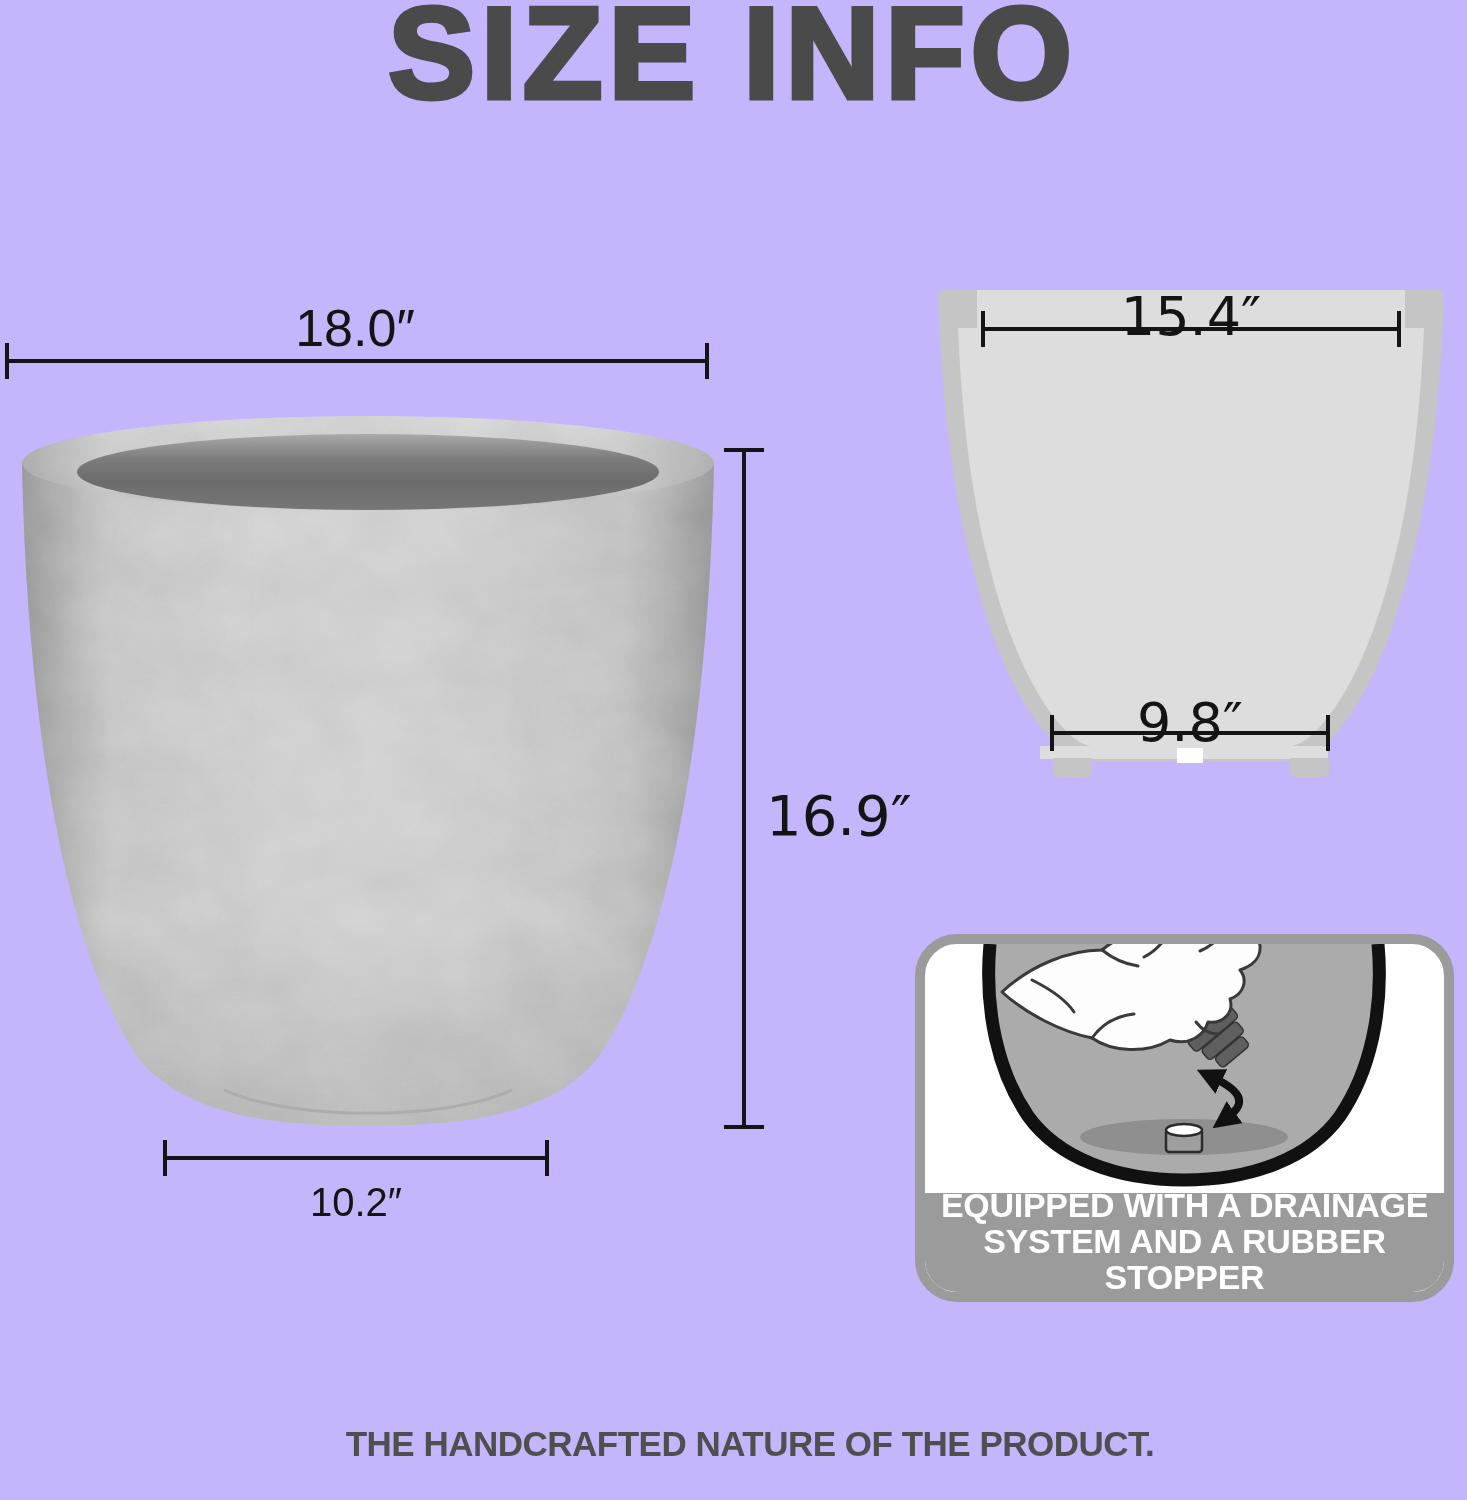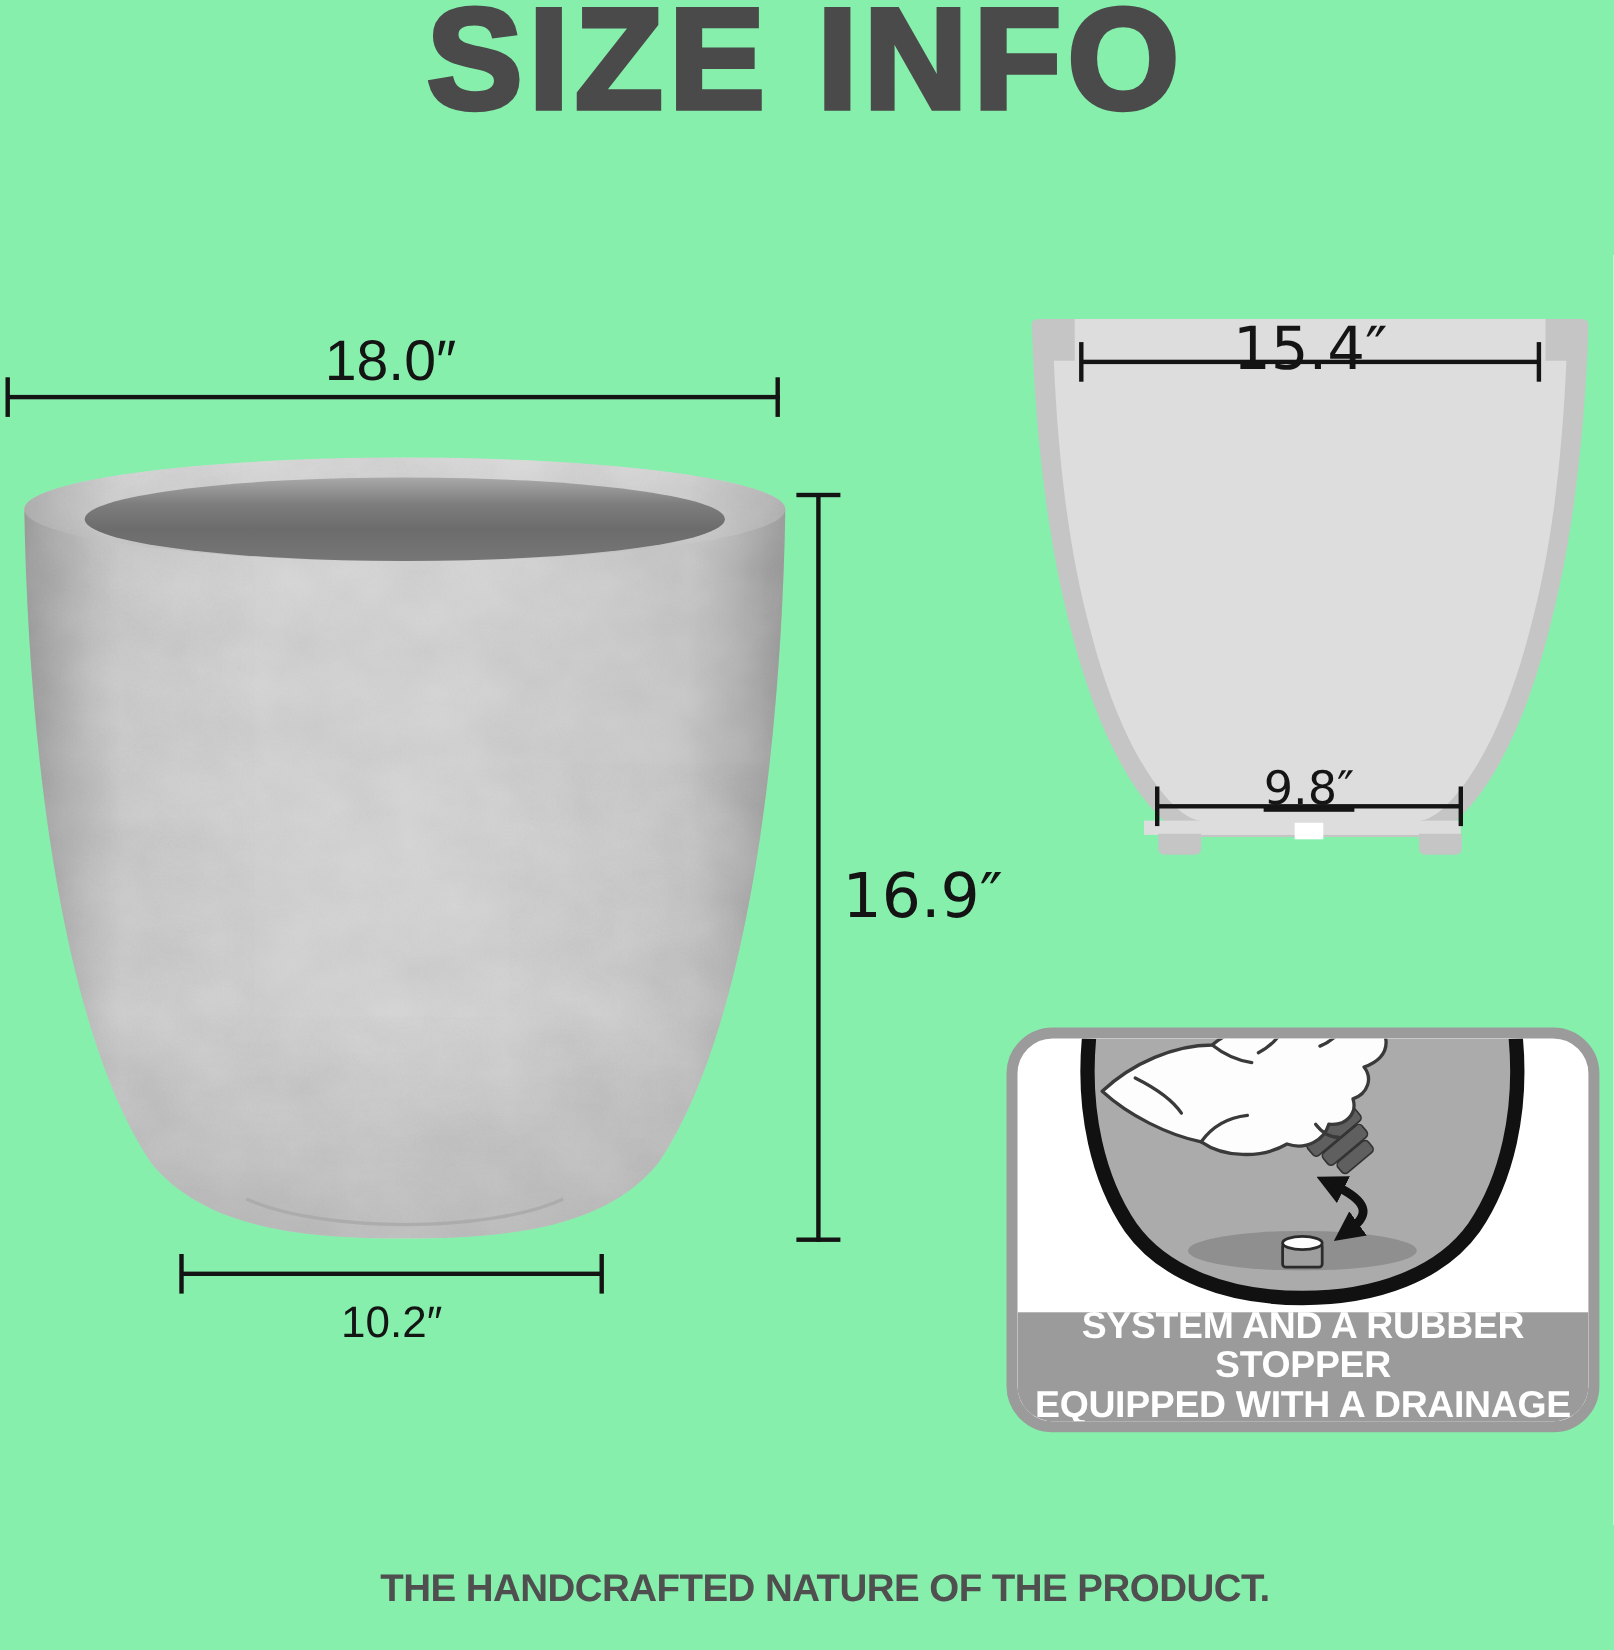--- a/index.html
+++ b/index.html
@@ -1,17 +1,17 @@
 <!DOCTYPE html>
 <html><head>
 <meta charset="utf-8">
 <style>
   html,body{margin:0;padding:0;background:#fff;}
   .canvas{
-    position:relative;width:1467px;height:1500px;background:#86efac;
+    position:relative;width:1467px;height:1500px;background:#c4b5fd;
     overflow:hidden;font-family:"Liberation Sans",sans-serif;
   }
   
   .title{
     position:absolute;left:733px;top:-22px;transform:translateX(-50%);
     margin:0;font-size:130px;font-weight:700;letter-spacing:6px;
     color:#4a4a4a;-webkit-text-stroke:5px #4a4a4a;white-space:nowrap;
     font-family:"Liberation Sans",sans-serif;
   }
   
@@ -161,21 +161,21 @@
   </svg>
 
   <div class="hline" style="left:983px;top:327px;width:416px;"></div>
   <div class="vtick" style="left:981px;top:311px;"></div>
   <div class="vtick" style="left:1397px;top:311px;"></div>
   <div class="lbl f-geo centered" style="left:1191px;top:258px;font-size:54px;">15.4″</div>
 
   <div class="hline" style="left:1052px;top:731px;width:276px;"></div>
   <div class="vtick" style="left:1050px;top:715px;"></div>
   <div class="vtick" style="left:1326px;top:715px;"></div>
-  <div class="lbl f-geo centered" style="left:1190px;top:664px;font-size:42px;text-decoration:underline;">9.8″</div>
+  <div class="lbl f-geo centered" style="left:1190px;top:664px;font-size:54px;">9.8″</div>
 
   <div class="drain-box">
     <div class="drain-ill">
       <svg style="left:0;top:0;" width="519" height="263" viewBox="925 944 519 263">
 
         <path d="M 990 944
                  C 984 1010, 998 1072, 1028 1116
                  C 1058 1158, 1116 1180, 1184 1180
                  C 1252 1180, 1310 1158, 1340 1116
                  C 1370 1072, 1384 1010, 1378 944" fill="#ababab" stroke="#111111" stroke-width="13"></path>
@@ -217,22 +217,22 @@
           <path fill="none" d="M 1102 950 C 1112 958, 1124 964, 1138 966"></path>
           <path fill="none" d="M 1168 934 C 1162 944, 1154 952, 1144 957"></path>
           <path fill="none" d="M 1226 930 C 1218 940, 1210 947, 1200 951"></path>
           <path fill="none" d="M 1032 980 C 1052 990, 1066 1000, 1074 1012"></path>
           <path fill="none" d="M 1092 1038 C 1102 1024, 1116 1016, 1134 1014"></path>
           <path fill="none" d="M 1196 1022 C 1202 1030, 1210 1034, 1218 1034"></path>
         </g>
       </svg>
     </div>
     <div class="drain-band">
+      <div>EQUIPPED WITH A DRAINAGE</div>
       <div>SYSTEM AND A RUBBER STOPPER</div>
-      <div>EQUIPPED WITH A DRAINAGE</div>
     </div>
   </div>
 
   <div class="footnote">
     <div>THE HANDCRAFTED NATURE OF THE PRODUCT.</div>
   </div>
 
 </div>
 
 </body></html>

